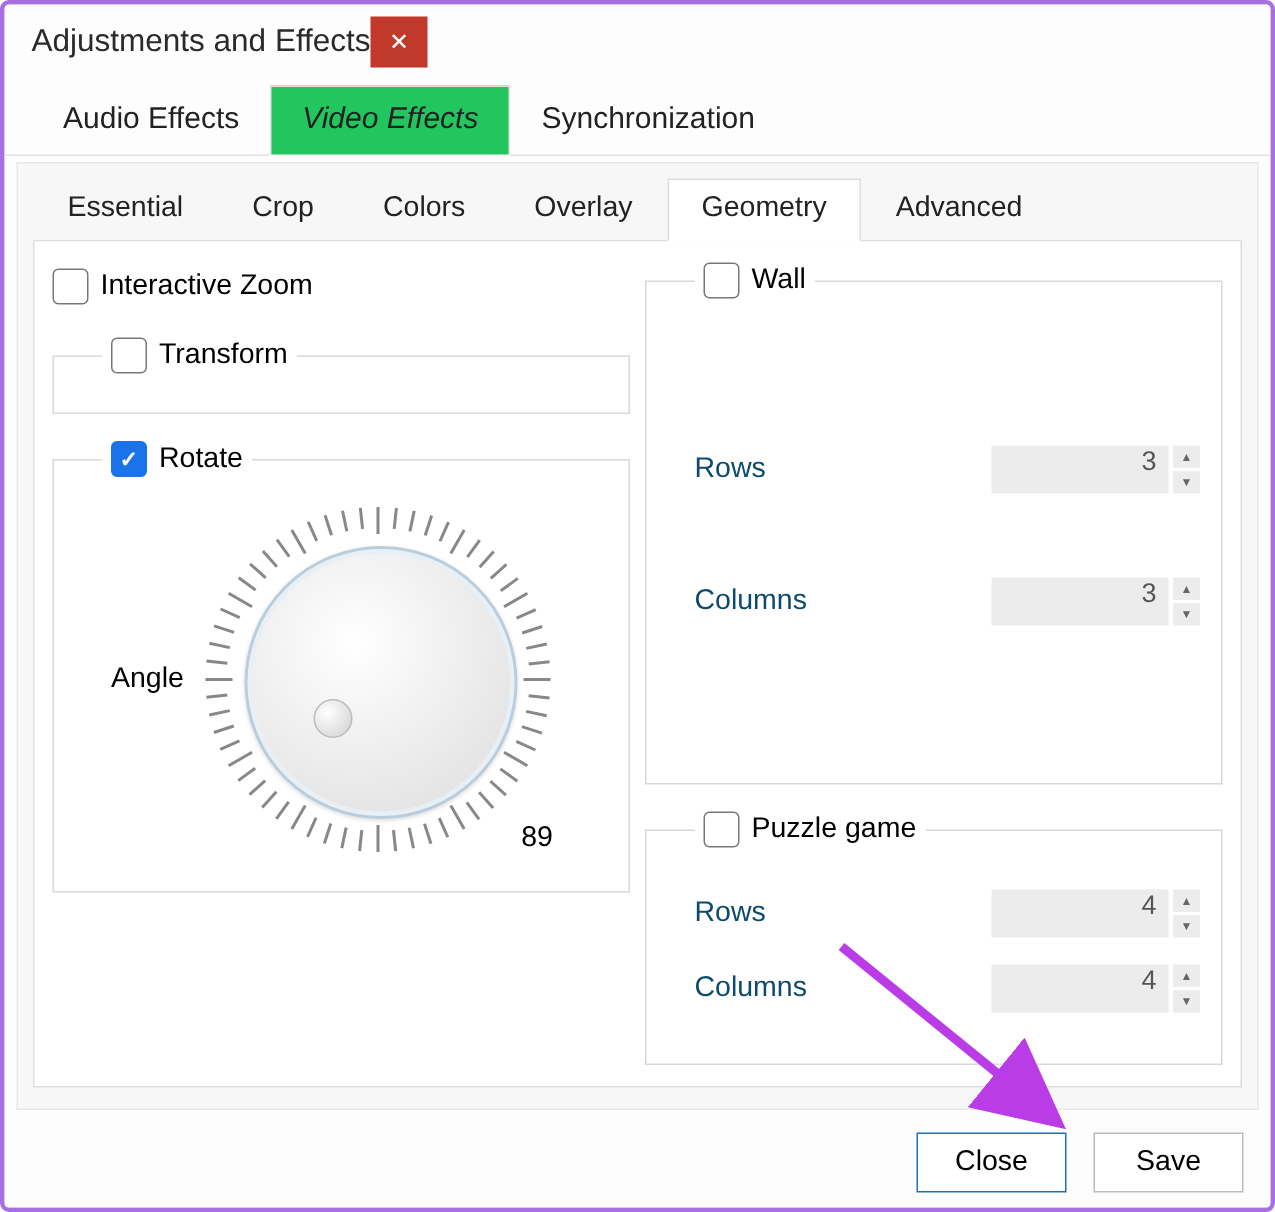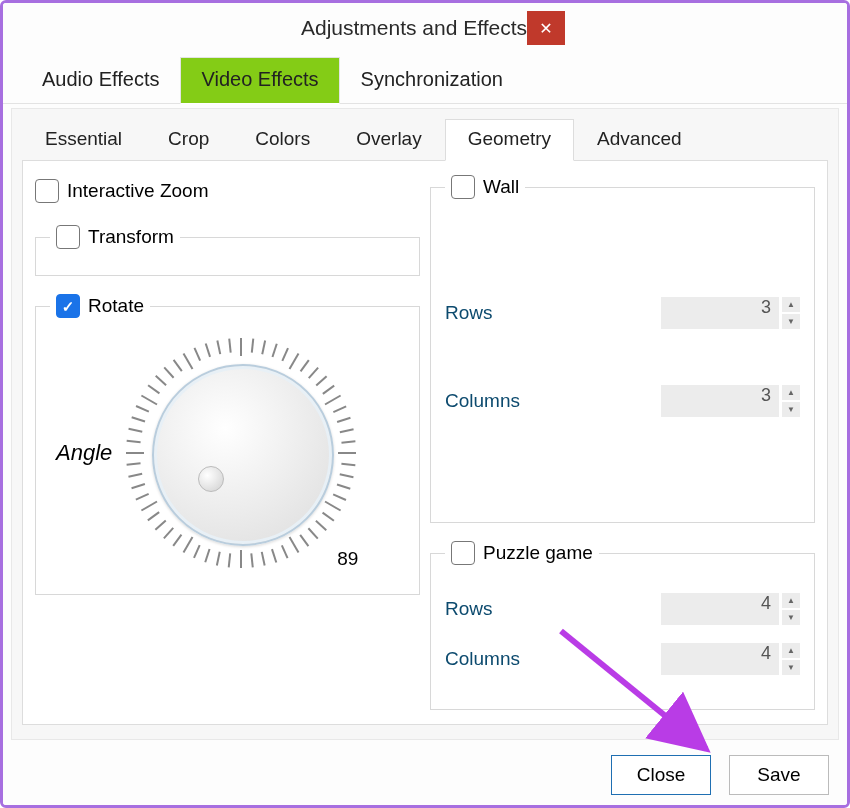--- a/index.html
+++ b/index.html
@@ -1,46 +1,46 @@
 <!DOCTYPE html>
 <html><head>
 <meta charset="utf-8">
 <style>
 html,body{margin:0;padding:0;font-family:"Segoe UI",Tahoma,sans-serif;font-size:16px;color:#000;}
 body{width:850px;height:808px;box-sizing:border-box;border:3px solid #a76fe0;border-radius:6px;background:#fff;position:relative;overflow:hidden;}
 .window{width:100%;height:100%;background:#fdfdfd;position:relative;}
-.titlebar{display:flex;align-items:center;justify-content:center;padding:8px 0 10px 18px;}
+.titlebar{display:flex;align-items:center;justify-content:flex-start;padding:8px 0 10px 18px;}
 .titlebar-title{font-size:21px;color:#2a2a2a;}
 .close-btn{width:38px;height:34px;background:#c0392b;color:#fff;display:flex;align-items:center;justify-content:center;font-size:16px;margin-right:2px;cursor:pointer;}
 .main-tabs{display:flex;border-bottom:1px solid #e3e3e3;padding-left:18px;margin-top:2px;}
 .main-tab{padding:10px 20px 12px;font-size:20px;color:#222;cursor:pointer;border:1px solid transparent;border-bottom:none;position:relative;}
-.main-tab.active{background:#84cc16;border-color:#e3e3e3;border-bottom:1px solid #fff;margin-bottom:-1px;}
+.main-tab.active{background:#22c55e;border-color:#e3e3e3;border-bottom:1px solid #fff;margin-bottom:-1px;font-style:italic;}
 .panel{background:#f7f7f7;margin:4px 8px 0 8px;padding:10px 10px 14px 10px;border:1px solid #e8e8e8;}
 .sub-tabs{display:flex;border-bottom:1px solid #ddd;}
 .sub-tab{padding:8px 22px 10px;font-size:19px;color:#222;cursor:pointer;border:1px solid transparent;border-bottom:none;}
 .sub-tab.active{background:#fff;border-color:#ddd;border-bottom:1px solid #fff;margin-bottom:-1px;}
 .sub-panel{background:#fff;border:1px solid #ddd;border-top:none;padding:14px 12px;display:flex;gap:10px;min-height:500px;}
 .col{flex:1;display:flex;flex-direction:column;gap:18px;}
-fieldset.group{border:1px solid #d8d8d8;padding:10px 14px 16px 14px;margin:0;position:relative;}
+fieldset.group{border:1px solid #d8d8d8;padding:10px 14px 16px 32px;margin:0;position:relative;}
 legend{padding:0 6px;font-size:19px;color:#000;display:flex;align-items:center;gap:8px;}
 .chk{width:22px;height:22px;border:1.5px solid #777;border-radius:4px;display:inline-flex;align-items:center;justify-content:center;flex-shrink:0;cursor:pointer;background:#fff;}
 .chk.checked{background:#1a73e8;border-color:#1a73e8;}
 .chk.checked::after{content:"✓";color:#fff;font-size:15px;font-weight:bold;line-height:1;}
 .row{display:flex;align-items:center;gap:8px;padding:4px 0;}
 .dropdown{flex:1;color:#8a8a8a;font-size:19px;padding:8px 4px;display:flex;align-items:center;justify-content:space-between;cursor:pointer;}
 .dropdown .caret{font-size:10px;color:#999;}
 .field-row{display:flex;align-items:center;justify-content:space-between;margin:18px 0;}
 .field-label{font-size:19px;color:#0c4a6e;}
 .spin{display:flex;align-items:center;}
 .spin-input{width:110px;height:32px;background:#ececec;border:none;text-align:right;padding-right:8px;font-size:18px;color:#555;}
 .spin-btns{display:flex;flex-direction:column;margin-left:3px;}
 .spin-btn{width:18px;height:15px;background:#ececec;font-size:8px;color:#666;display:flex;align-items:center;justify-content:center;cursor:pointer;}
 .spin-btn+.spin-btn{margin-top:2px;}
 .rotate-area{display:flex;align-items:center;gap:14px;padding:10px 6px;}
-.angle-label{font-size:22px;font-style:italic;}
+.angle-label{font-size:19px;}
 .dial-wrap{position:relative;width:230px;height:230px;}
 .dial-ticks{position:absolute;inset:0;}
 .dial-ticks span{position:absolute;left:50%;top:50%;width:1.5px;height:14px;background:#888;transform-origin:50% 115px;}
 .dial-face{position:absolute;left:26px;top:26px;width:178px;height:178px;border-radius:50%;background:radial-gradient(circle at 40% 35%,#fff,#e6e6e6 70%,#dcdcdc);border:2px solid #b9cddd;box-shadow:inset 0 0 0 3px #e8f0f6, 0 1px 3px rgba(0,0,0,.15);cursor:pointer;}
 .dial-indicator{position:absolute;width:24px;height:24px;border-radius:50%;background:radial-gradient(circle at 35% 35%,#fff,#cfcfcf);border:1px solid #bbb;left:44px;top:100px;}
 .dial-value{position:absolute;right:-2px;bottom:-2px;font-size:19px;color:#000;}
 .footer{position:absolute;right:18px;bottom:10px;display:flex;gap:18px;align-items:flex-end;}
 .btn{min-width:100px;padding:8px 24px;font-size:19px;background:#fff;border:1px solid #bbb;cursor:pointer;}
 .btn.primary{border:1.5px solid #1f6fb2;}
 .arrow{position:absolute;pointer-events:none;}

